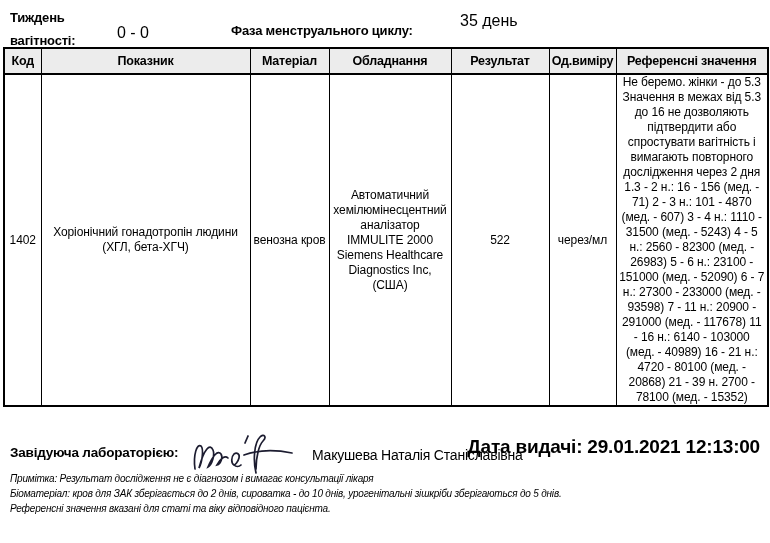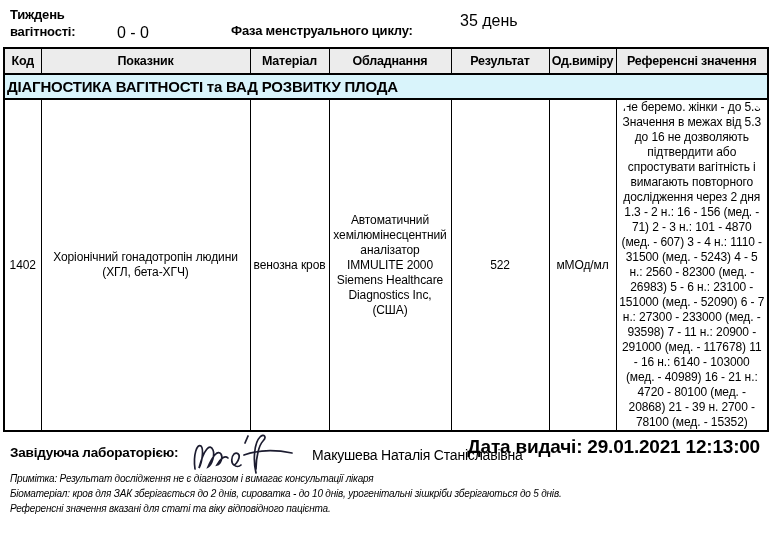--- a/index.html
+++ b/index.html
@@ -3,21 +3,21 @@
 <meta charset="utf-8">
 <style>
   html,body{margin:0;padding:0;}
   body{
     width:770px;height:543px;position:relative;background:#fff;color:#000;
     font-family:"Liberation Sans",sans-serif;overflow:hidden;
   }
   
   .meta-label{font-weight:bold;font-size:13px;letter-spacing:-0.2px;position:absolute;}
   .meta-value{font-size:16px;position:absolute;}
-  #week-label{left:10px;top:6px;width:86px;line-height:17px;height:40px;overflow:hidden;}
+  #week-label{left:10px;top:6px;width:86px;line-height:23px;height:40px;overflow:hidden;}
   #week-value{left:117px;top:24px;}
   #phase-label{left:231px;top:23px;}
   #phase-value{left:460px;top:12px;}
   
   table.results{
     position:absolute;left:3px;top:47px;width:764px;
     border-collapse:collapse;table-layout:fixed;
     border:2px solid #000;
   }
   table.results th, table.results td{border:1px solid #000;padding:0 2px;overflow:hidden;}
@@ -33,21 +33,21 @@
     height:23px;text-align:left;padding-left:2px;
     border-bottom:2px solid #000;
   }
   tr.data-row td{
     height:301px;vertical-align:middle;text-align:center;
     font-size:12px;letter-spacing:-0.1px;line-height:15px;
   }
   td.cell-indicator{text-align:left;padding-left:4px;padding-right:8px;}
   td.cell-reference{
     vertical-align:top;font-size:11.5px;line-height:13.3px;
-    padding:1px 2px;text-align:center;border-radius:28px;
+    padding:1px 2px;text-align:center;
   }
   
   .foot-label{font-weight:bold;font-size:13.5px;letter-spacing:-0.2px;position:absolute;}
   #lab-head-label{left:10px;top:445px;}
   #signature{position:absolute;left:188px;top:427px;}
   #lab-head-name{position:absolute;left:312px;top:447px;font-size:14px;letter-spacing:-0.2px;}
   #issue-date{position:absolute;right:10px;top:436px;font-weight:bold;font-size:19px;letter-spacing:-0.2px;white-space:nowrap;}
   .note{
     position:absolute;left:10px;width:756px;
     font-style:italic;font-size:10px;letter-spacing:-0.2px;line-height:15px;white-space:nowrap;
@@ -79,30 +79,27 @@
       <th>Код</th>
       <th>Показник</th>
       <th>Матеріал</th>
       <th>Обладнання</th>
       <th>Результат</th>
       <th>Од.виміру</th>
       <th>Референсні значення</th>
     </tr>
   </thead>
   <tbody>
-    <tr class="section-row">
-      <td colspan="7">ДІАГНОСТИКА ВАГІТНОСТІ та ВАД РОЗВИТКУ ПЛОДА</td>
-    </tr>
     <tr class="data-row">
       <td class="cell-code">1402</td>
       <td class="cell-indicator">Хоріонічний гонадотропін людини (ХГЛ, бета-ХГЧ)</td>
       <td class="cell-material">венозна кров</td>
       <td class="cell-equipment">Автоматичний хемілюмінесцентний аналізатор IMMULITE 2000 Siemens Healthcare Diagnostics Inc, (США)</td>
       <td class="cell-result">522</td>
-      <td class="cell-unit">мМОд/мл</td>
+      <td class="cell-unit">через/мл</td>
       <td class="cell-reference">Не беремо.  жінки - до 5.3 Значення в межах від 5.3 до 16 не дозволяють підтвердити або спростувати вагітність і вимагають повторного дослідження через 2 дня 1.3 - 2 н.: 16 - 156 (мед. - 71) 2 - 3 н.: 101 - 4870 (мед. - 607) 3 - 4 н.: 1110 - 31500 (мед. - 5243) 4 - 5 н.: 2560 - 82300 (мед. - 26983) 5 - 6 н.: 23100 - 151000 (мед. - 52090) 6 - 7 н.: 27300 - 233000 (мед. - 93598) 7 - 11 н.: 20900 - 291000 (мед. - 117678) 11 - 16 н.: 6140 - 103000 (мед. - 40989) 16 - 21 н.: 4720 - 80100 (мед. - 20868) 21 - 39 н. 2700 - 78100 (мед. - 15352)</td>
     </tr>
   </tbody>
 </table>
 
 <div class="foot-label" id="lab-head-label">Завідуюча лабораторією:</div>
 
 <span id="signature">
   <svg width="112" height="50" viewBox="0 0 112 50" fill="none" xmlns="http://www.w3.org/2000/svg">
     <g stroke="#1c1c30" stroke-width="1.7" stroke-linecap="round" fill="none">

